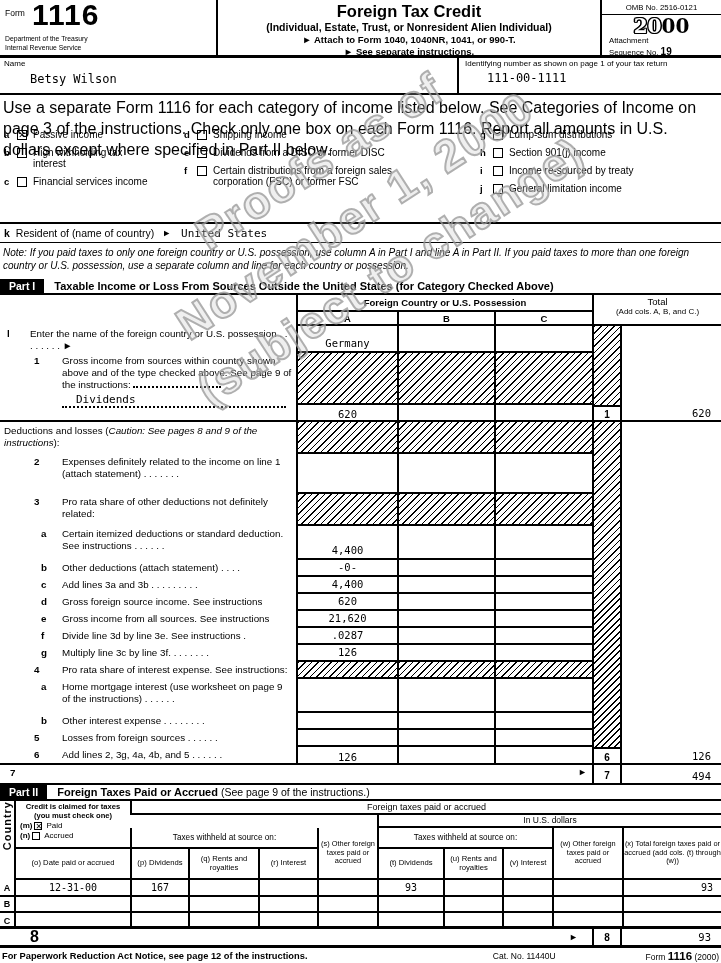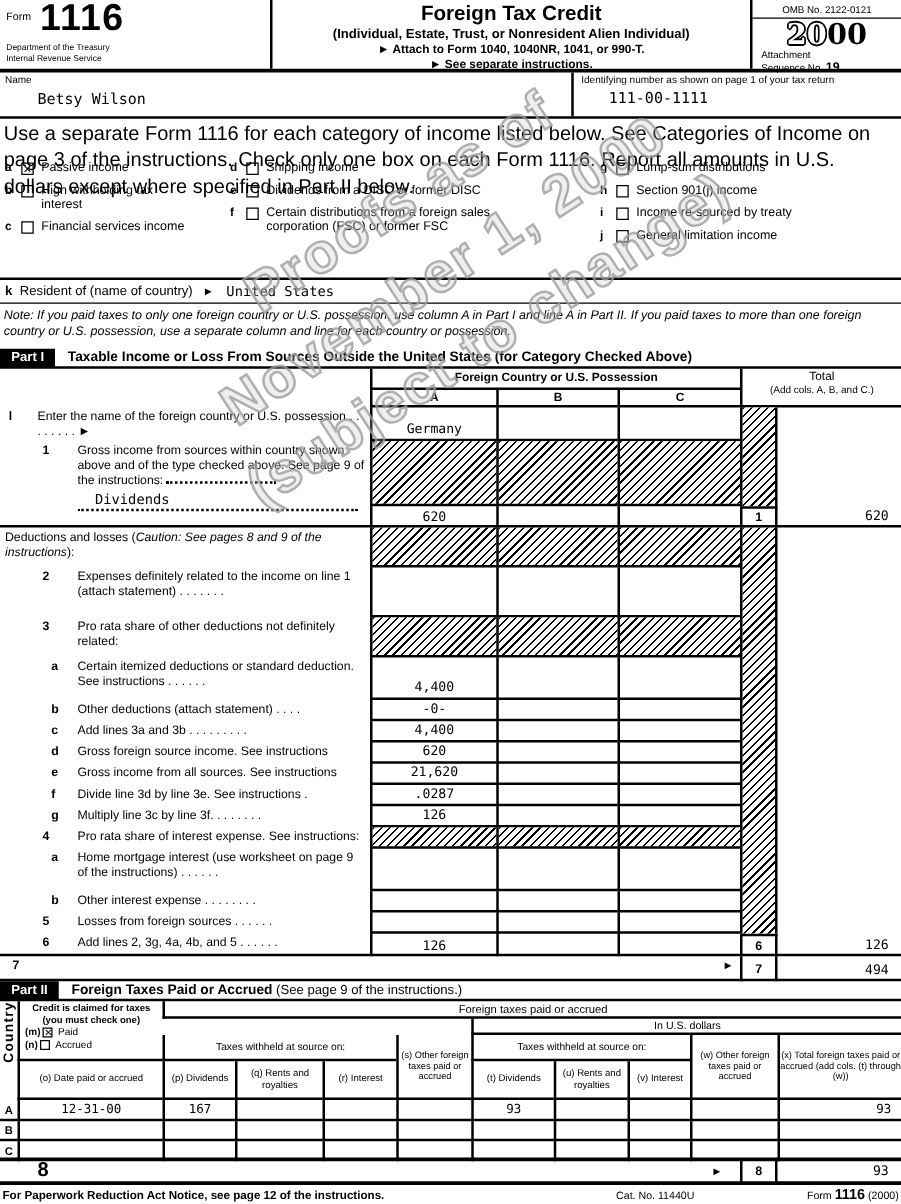--- a/index.html
+++ b/index.html
@@ -15,21 +15,21 @@
   .hdr-left { width:218px; border-right:2px solid #000; padding:2px 4px; position:relative; }
   .form-word { font-size:8.5px; position:absolute; top:8px; left:5px; }
   .form-num  { font-size:30px; font-weight:bold; letter-spacing:1px; position:absolute; top:-2px; left:32px; }
   .dept { position:absolute; bottom:3px; left:5px; font-size:6.8px; line-height:1.25; }
   .hdr-center { flex:1; text-align:center; padding-top:2px; }
   .t1 { font-size:16.5px; font-weight:bold; }
   .t2 { font-size:10.5px; font-weight:bold; }
   .t3 { font-size:9.5px; font-weight:bold; margin-top:1px; }
   .hdr-right { width:121px; border-left:2px solid #000; text-align:center; }
   .omb { font-size:7.8px; padding:3px 0 2px; border-bottom:1.5px solid #000; }
-  .year { font-size:23px; font-weight:bold; line-height:1.0; padding-top:1px; font-family:"DejaVu Serif", serif; }
+  .year { font-size:20px; font-weight:bold; line-height:1.0; padding-top:1px; font-family:"DejaVu Serif", serif; }
   .yr-o { color:#fff; text-shadow:-1.4px 0 #000,1.4px 0 #000,0 -1.4px #000,0 1.4px #000,-1px -1px #000,1px 1px #000,-1px 1px #000,1px -1px #000; }
   .attach-blk { font-size:7.8px; text-align:left; padding-left:7px; line-height:1.25; }
   .seq-no { font-weight:bold; font-size:10px; }
 
   
   .nrow { display:flex; height:37px; border-bottom:2px solid #000; }
   .ncell { flex:1; padding:1px 4px; }
   .lbl8 { font-size:8px; }
   .icell { width:264px; border-left:2px solid #000; padding:1px 6px; font-size:8px; }
   .nval { padding-left:26px; padding-top:4px; font-size:12px; }
@@ -140,21 +140,21 @@
         <div>Internal Revenue Service</div>
       </div>
     </div>
     <div class="hdr-center">
       <div class="t1">Foreign Tax Credit</div>
       <div class="t2">(Individual, Estate, Trust, or Nonresident Alien Individual)</div>
       <div class="t3">► Attach to Form 1040, 1040NR, 1041, or 990-T.</div>
       <div class="t3">► See separate instructions.</div>
     </div>
     <div class="hdr-right">
-      <div class="omb">OMB No. 2122-0121</div>
+      <div class="omb">OMB No. 2516-0121</div>
       <div class="year"><span class="yr-o">20</span><span>00</span></div>
       <div class="attach-blk">
         <div>Attachment</div>
         <div><span>Sequence No.</span> <span class="seq-no">19</span></div>
       </div>
     </div>
   </div>
 
   <div class="nrow">
     <div class="ncell">

